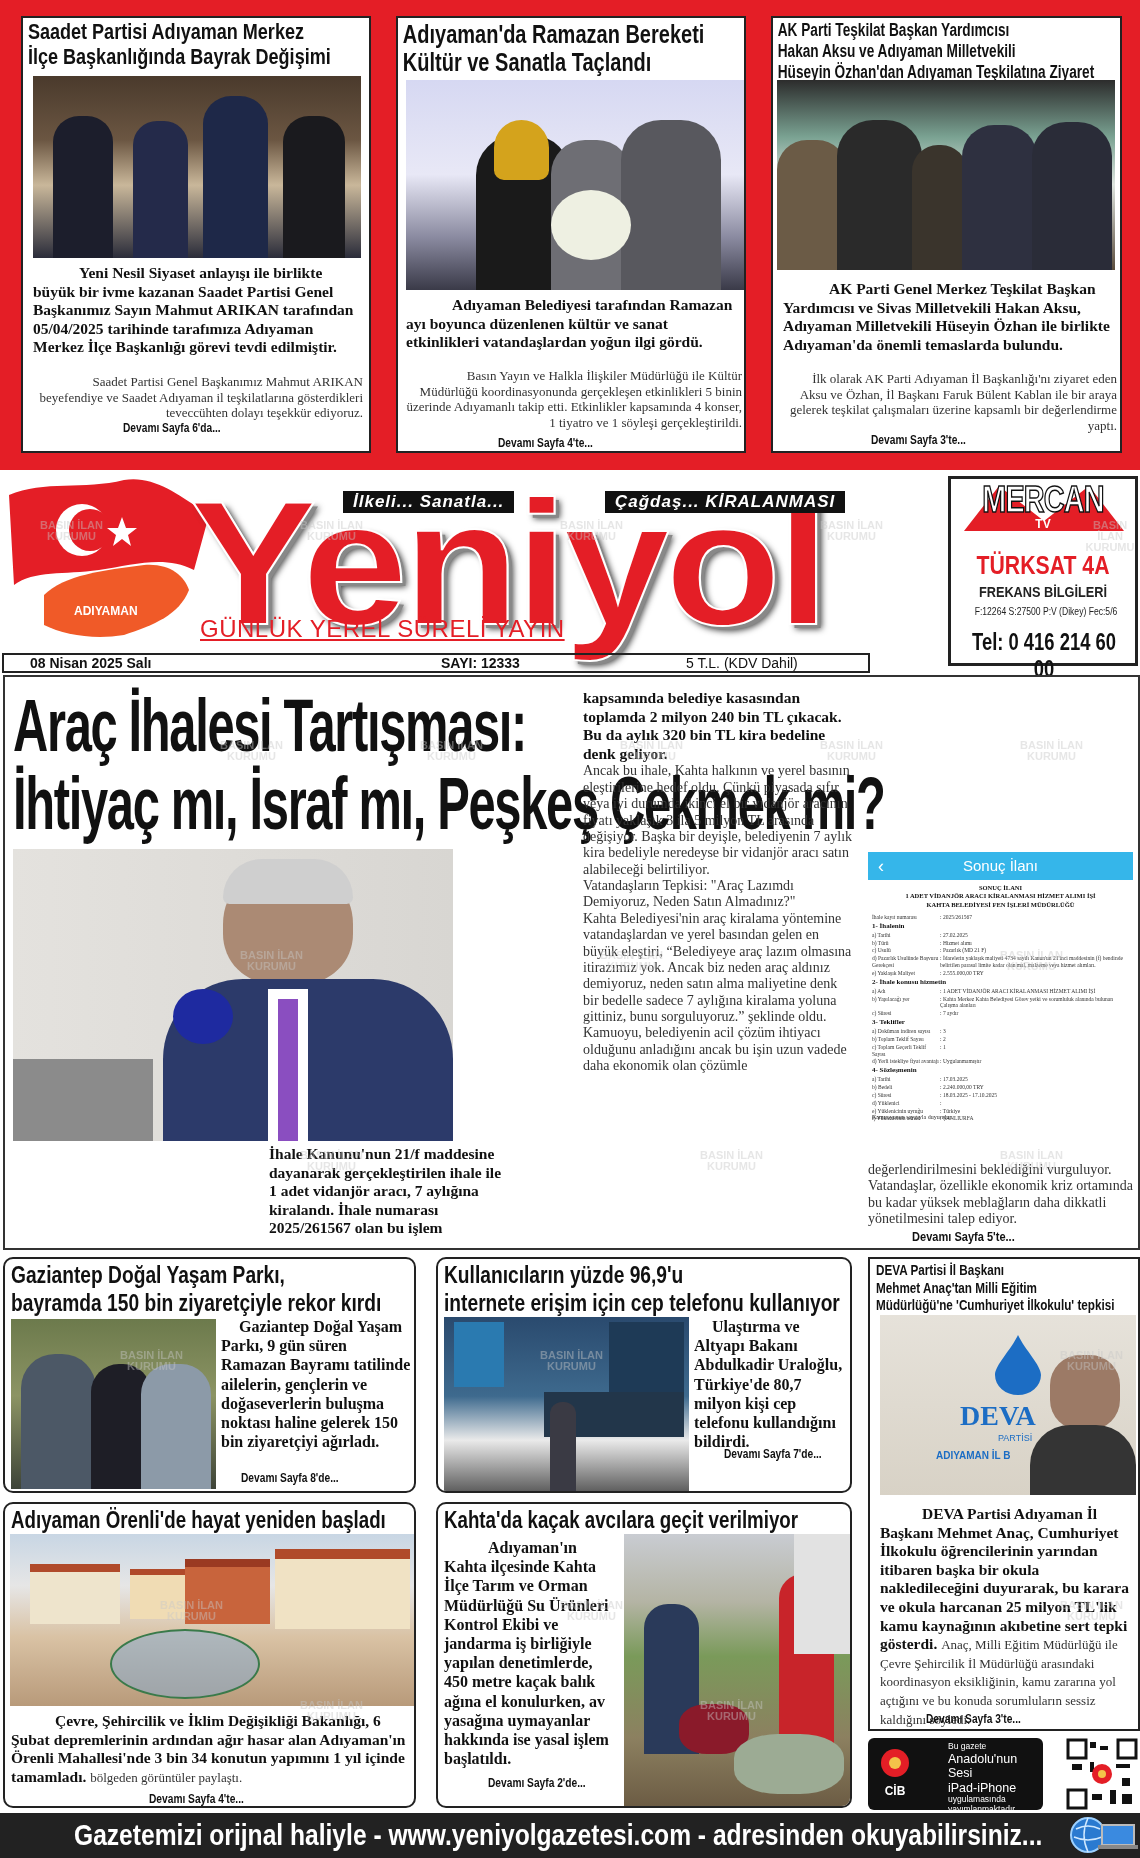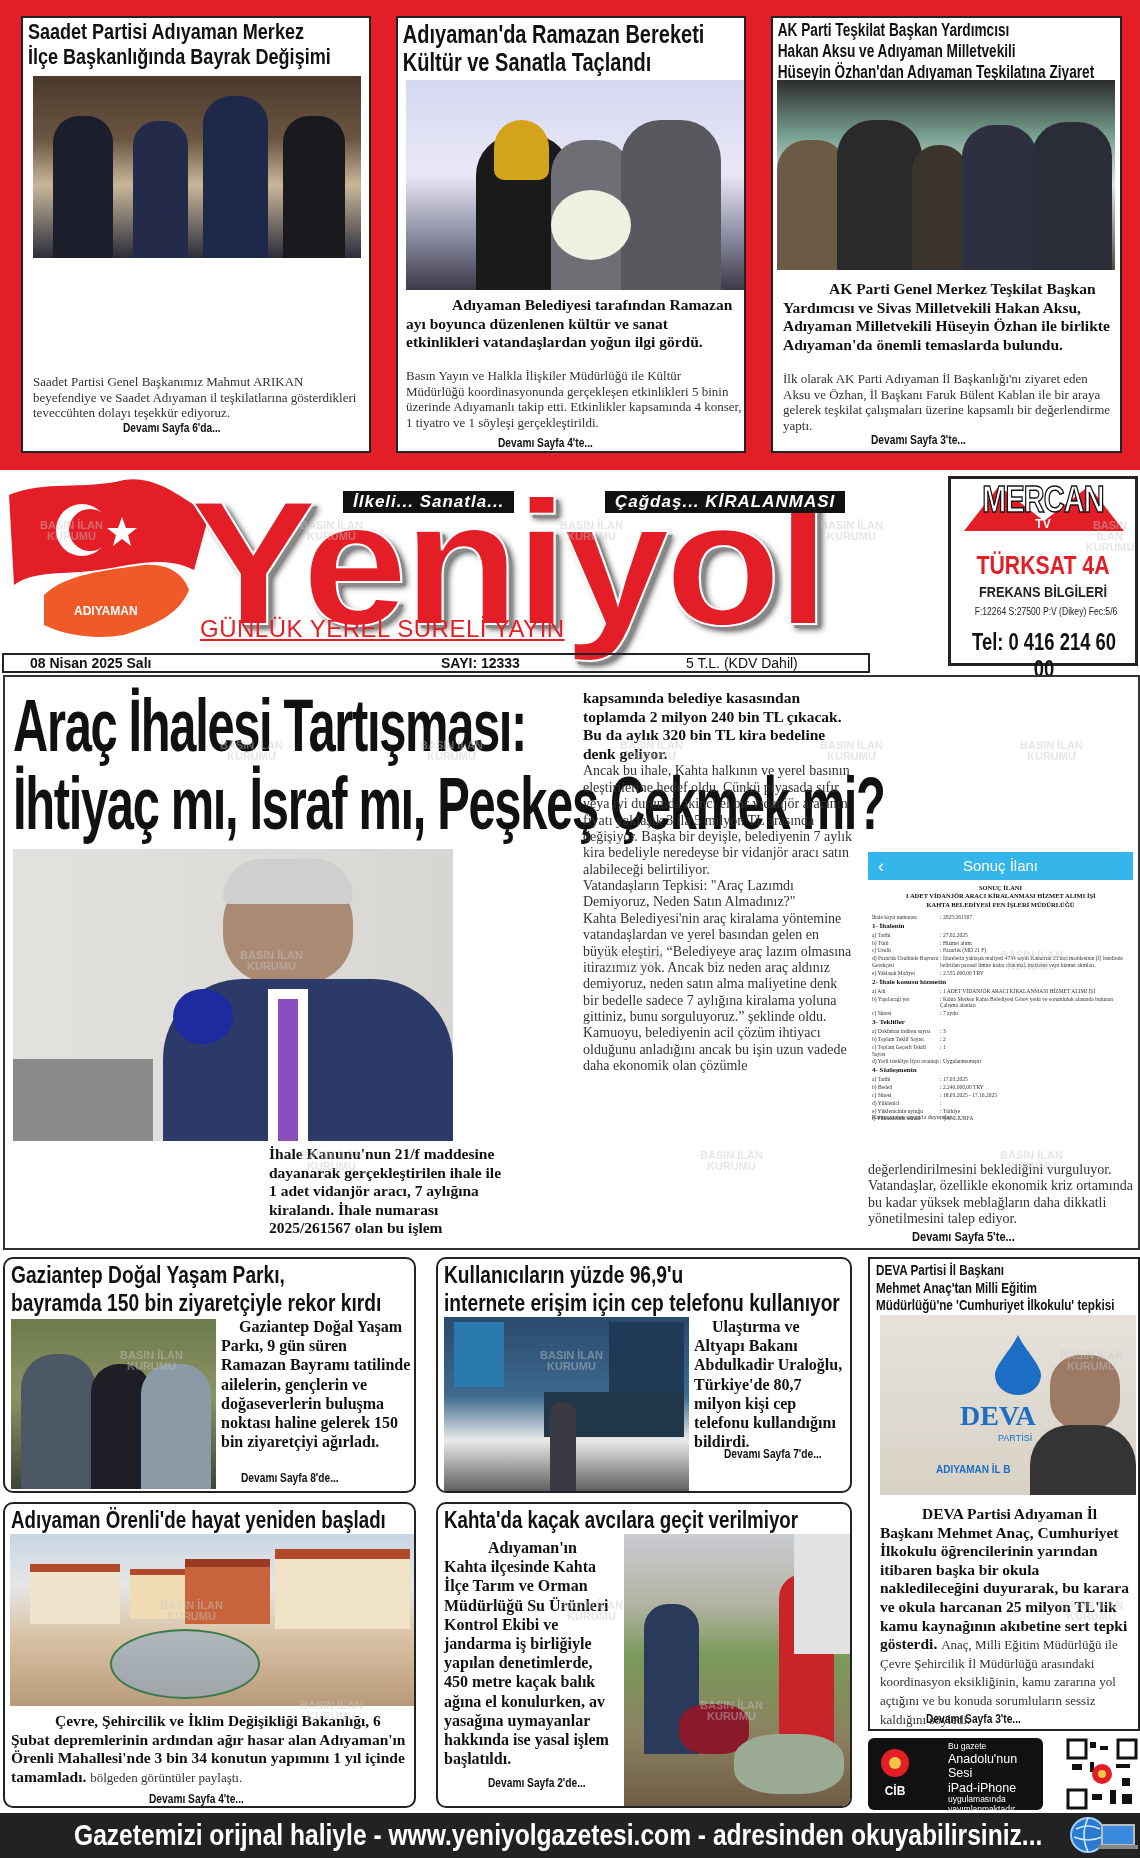--- a/index.html
+++ b/index.html
@@ -8,21 +8,21 @@
 
   .abs { position: absolute; }
 
   
   #top-band { left: 0; top: 0; width: 1140px; height: 470px; background: #e41e26; }
   .top-card { position: absolute; top: 16px; height: 437px; background: #fff; border: 2px solid #222; overflow: hidden; }
   .top-card h2 { font-family: "Liberation Sans", sans-serif; font-weight: bold; color: #111; line-height: 1.12; padding: 2px 6px 0 6px; }
   .photo { position: absolute; overflow: hidden; }
   .card-lead { position: absolute; font-weight: bold; font-size: 15.5px; line-height: 1.2; }
   .card-lead .indent { display: inline-block; width: 46px; }
-  .card-body { position: absolute; font-size: 13px; line-height: 1.2; color: #333; }
+  .card-body { position: absolute; font-size: 13px; line-height: 1.2; color: #333; text-align: right; }
   .devami { position: absolute; font-family: "Liberation Sans", sans-serif; font-weight: bold; font-size: 12px; color: #111; transform: scaleX(0.85); transform-origin: left top; }
 
   
   #masthead { left: 0; top: 470px; width: 1140px; height: 205px; background: #fff; }
   .tagline { position: absolute; background: #111; color: #fff; font-family: "Liberation Sans", sans-serif; font-style: italic; font-weight: bold; font-size: 17px; padding: 1px 10px; letter-spacing: 1px; }
   #logo-word { position: absolute; left: 190px; top: 5px; font-family: "Liberation Sans", sans-serif; font-weight: bold; font-size: 176px; color: #e41e26; line-height: 1; letter-spacing: -4px; text-shadow: 4px 4px 0 #888, 5px 5px 6px #444; -webkit-text-stroke: 2px #fff; transform: scaleX(1.08); transform-origin: left top; }
   #subtitle { position: absolute; left: 200px; top: 145px; font-family: "Liberation Sans", sans-serif; font-size: 24px; color: #e41e26; letter-spacing: 0.5px; text-decoration: underline; }
   .infobar { position: absolute; top: 183px; height: 20px; border: 2px solid #222; font-family: "Liberation Sans", sans-serif; font-size: 14px; padding: 0 0; line-height: 16px; }
 
   #mercan-ad { position: absolute; left: 948px; top: 6px; width: 190px; height: 190px; border: 3px solid #222; text-align: center; }
@@ -52,20 +52,21 @@
     <h2 style="font-size:22px;transform:scaleX(0.82);transform-origin:left top;white-space:nowrap;">
       <span style="display:block">Saadet Partisi Adıyaman Merkez</span>
       <span style="display:block">İlçe Başkanlığında Bayrak Değişimi</span>
     </h2>
     <div class="photo" style="left:10px;top:58px;width:328px;height:182px;background:linear-gradient(180deg,#4a3a2c 0%,#6b5642 35%,#c9b79a 60%,#2a2c3a 100%);">
       <div style="position:absolute;left:20px;top:40px;width:60px;height:142px;background:#1c1e2c;border-radius:26px 26px 0 0;"></div>
       <div style="position:absolute;left:100px;top:45px;width:55px;height:137px;background:#242a4a;border-radius:24px 24px 0 0;"></div>
       <div style="position:absolute;left:170px;top:20px;width:65px;height:162px;background:#1e2848;border-radius:28px 28px 0 0;"></div>
       <div style="position:absolute;left:250px;top:40px;width:62px;height:142px;background:#1a1a1e;border-radius:26px 26px 0 0;"></div>
     </div>
+    <div class="card-lead" style="left:10px;top:246px;width:330px;"><span class="indent"></span><span>Yeni Nesil Siyaset anlayışı ile birlikte büyük bir ivme kazanan Saadet Partisi Genel Başkanımız Sayın Mahmut ARIKAN tarafından 05/04/2025 tarihinde tarafımıza Adıyaman Merkez İlçe Başkanlığı görevi tevdi edilmiştir.</span></div>
     <div class="card-body" style="left:10px;top:356px;width:330px;">Saadet Partisi Genel Başkanımız Mahmut ARIKAN beyefendiye ve Saadet Adıyaman il teşkilatlarına gösterdikleri teveccühten dolayı teşekkür ediyoruz.</div>
     <div class="devami" style="left:100px;top:403px;">Devamı Sayfa 6'da...</div>
   </div>
 
   <div class="top-card" style="left:396px;width:350px;">
     <h2 style="font-size:25px;transform:scaleX(0.8);transform-origin:left top;white-space:nowrap;">
       <span style="display:block">Adıyaman'da Ramazan Bereketi</span>
       <span style="display:block">Kültür ve Sanatla Taçlandı</span>
     </h2>
     <div class="photo" style="left:8px;top:62px;width:340px;height:210px;background:linear-gradient(180deg,#d6d8f2 0%,#e8e8f6 45%,#8a8aa0 75%,#3a3a48 100%);">
@@ -299,21 +300,21 @@
     <span style="display:block">DEVA Partisi İl Başkanı</span>
     <span style="display:block">Mehmet Anaç'tan Milli Eğitim</span>
     <span style="display:block">Müdürlüğü'ne 'Cumhuriyet İlkokulu' tepkisi</span>
   </div>
   <div class="photo" style="left:10px;top:56px;width:256px;height:180px;background:linear-gradient(180deg,#e6e2da 0%,#d8d2c6 100%);">
     <svg style="position:absolute;left:115px;top:20px;" width="46" height="60" viewBox="0 0 46 60">
       <path d="M23 0 C30 15 46 30 46 40 A23 20 0 0 1 0 40 C0 30 16 15 23 0 Z" fill="#1c6dc4"></path>
     </svg>
     <div style="position:absolute;left:80px;top:85px;font-family:'Liberation Serif',serif;font-weight:bold;font-size:28px;color:#1c6dc4;">DEVA</div>
     <div style="position:absolute;left:118px;top:118px;font-family:'Liberation Sans',sans-serif;font-size:9px;color:#1c6dc4;">PARTİSİ</div>
-    <div style="position:absolute;left:56px;top:149px;font-family:'Liberation Sans',sans-serif;font-size:10px;color:#1c6dc4;font-weight:bold;">ADIYAMAN İL B</div>
+    <div style="position:absolute;left:56px;top:135px;font-family:'Liberation Sans',sans-serif;font-size:10px;color:#1c6dc4;font-weight:bold;">ADIYAMAN İL B</div>
     <div style="position:absolute;left:170px;top:40px;width:70px;height:75px;background:#9c7a66;border-radius:30px 30px 30px 30px;"></div>
     <div style="position:absolute;left:150px;top:110px;width:106px;height:70px;background:#343434;border-radius:40px 40px 0 0;"></div>
   </div>
   <div class="box-lead" style="left:10px;top:246px;width:258px;font-size:15.5px;">
     <span style="display:inline-block;width:42px"></span><span>DEVA Partisi Adıyaman İl Başkanı Mehmet Anaç, Cumhuriyet İlkokulu öğrencilerinin yarından itibaren başka bir okula nakledileceğini duyurarak, bu karara ve okula harcanan 25 milyon TL'lik kamu kaynağının akıbetine sert tepki gösterdi.</span>
     <span style="font-weight:normal;font-size:13px;color:#333;">Anaç, Milli Eğitim Müdürlüğü ile Çevre Şehircilik İl Müdürlüğü arasındaki koordinasyon eksikliğinin, kamu zararına yol açtığını ve bu konuda sorumluların sessiz kaldığını söyledi.</span>
   </div>
   <div class="devami" style="left:56px;top:453px;">Devamı Sayfa 3'te...</div>
 </div>
 

